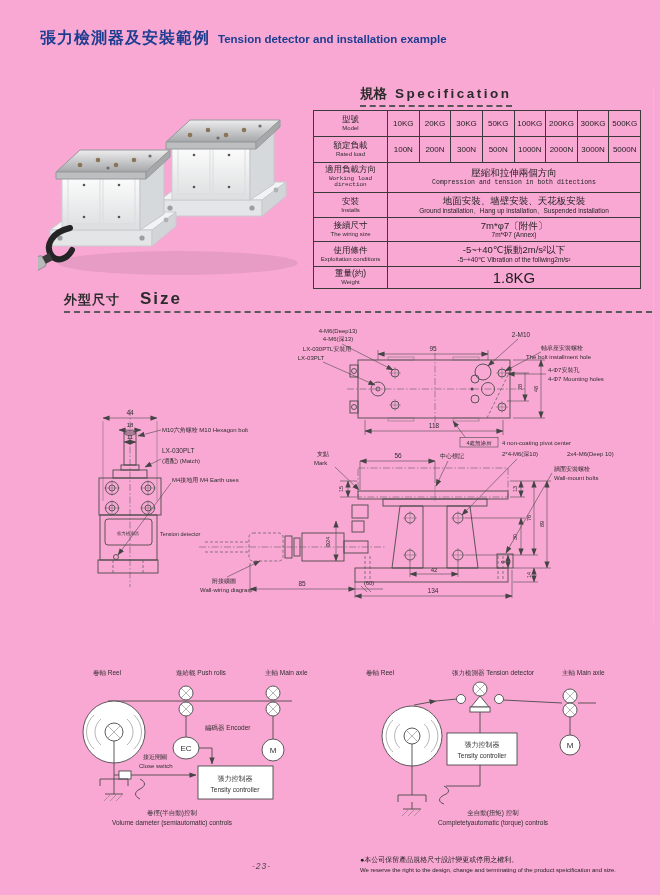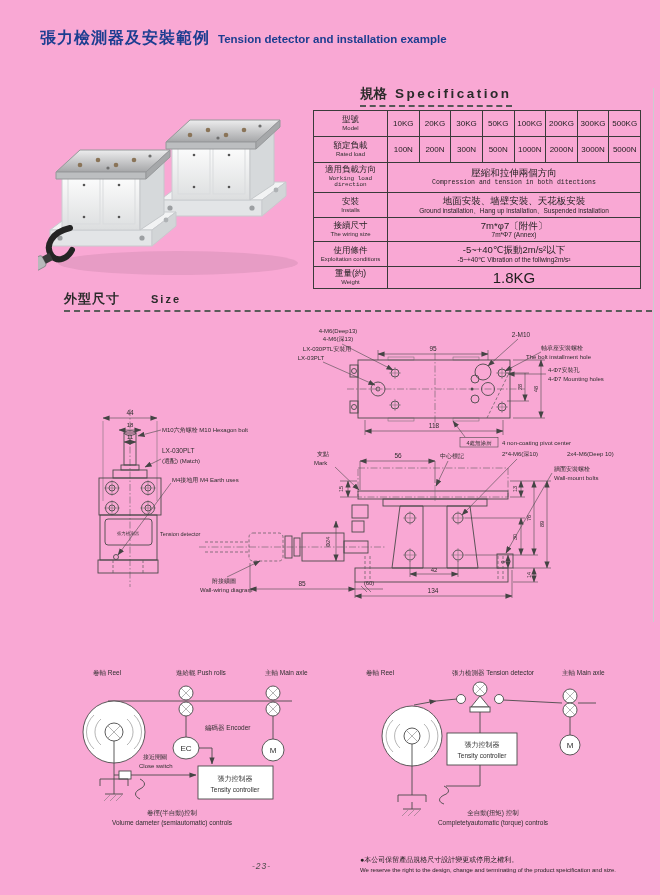--- a/index.html
+++ b/index.html
@@ -21,21 +21,21 @@
   .lcn{font-size:8.5px;line-height:1.15;}
   .len{font-size:6px;color:#2e2e2e;line-height:1.1;}
   td.mrg{text-align:left;padding-left:6px;}
   td.val{font-size:8px;}
   .vcn{font-size:9.5px;line-height:1.2;text-align:center;}
   .ven{font-size:6.5px;line-height:1.2;}
   .vbig{font-size:15px;}
   
   .sec-title{position:absolute;left:64px;width:588px;border-bottom:2px dashed #5a5a5a;padding-bottom:2px;white-space:nowrap;}
   .sec-title .cn{font-size:13px;font-weight:bold;color:#2b2b2b;letter-spacing:1px;}
-  .sec-title .en{font-size:11px;font-weight:bold;color:#2b2b2b;letter-spacing:2px;margin-left:31px;}
+  .sec-title .en{font-size:17px;font-weight:bold;color:#2b2b2b;letter-spacing:2px;margin-left:20px;}
   #size-title{top:289px;}
   #ctl-title{top:620px;}
   
   svg.abs{position:absolute;}
   .photo{left:38px;top:100px;width:272px;height:192px;}
   .size-svg{left:55px;top:315px;width:605px;height:305px;}
   .ctl-svg{left:60px;top:653px;width:595px;height:195px;}
   svg text{font-family:"Liberation Sans","DejaVu Sans",sans-serif;fill:#2e2e2e;stroke:none;}
   .geo{stroke:#4a4a4a;fill:none;stroke-width:0.9;}
   .dim{stroke:#4a4a4a;fill:none;stroke-width:0.6;}

